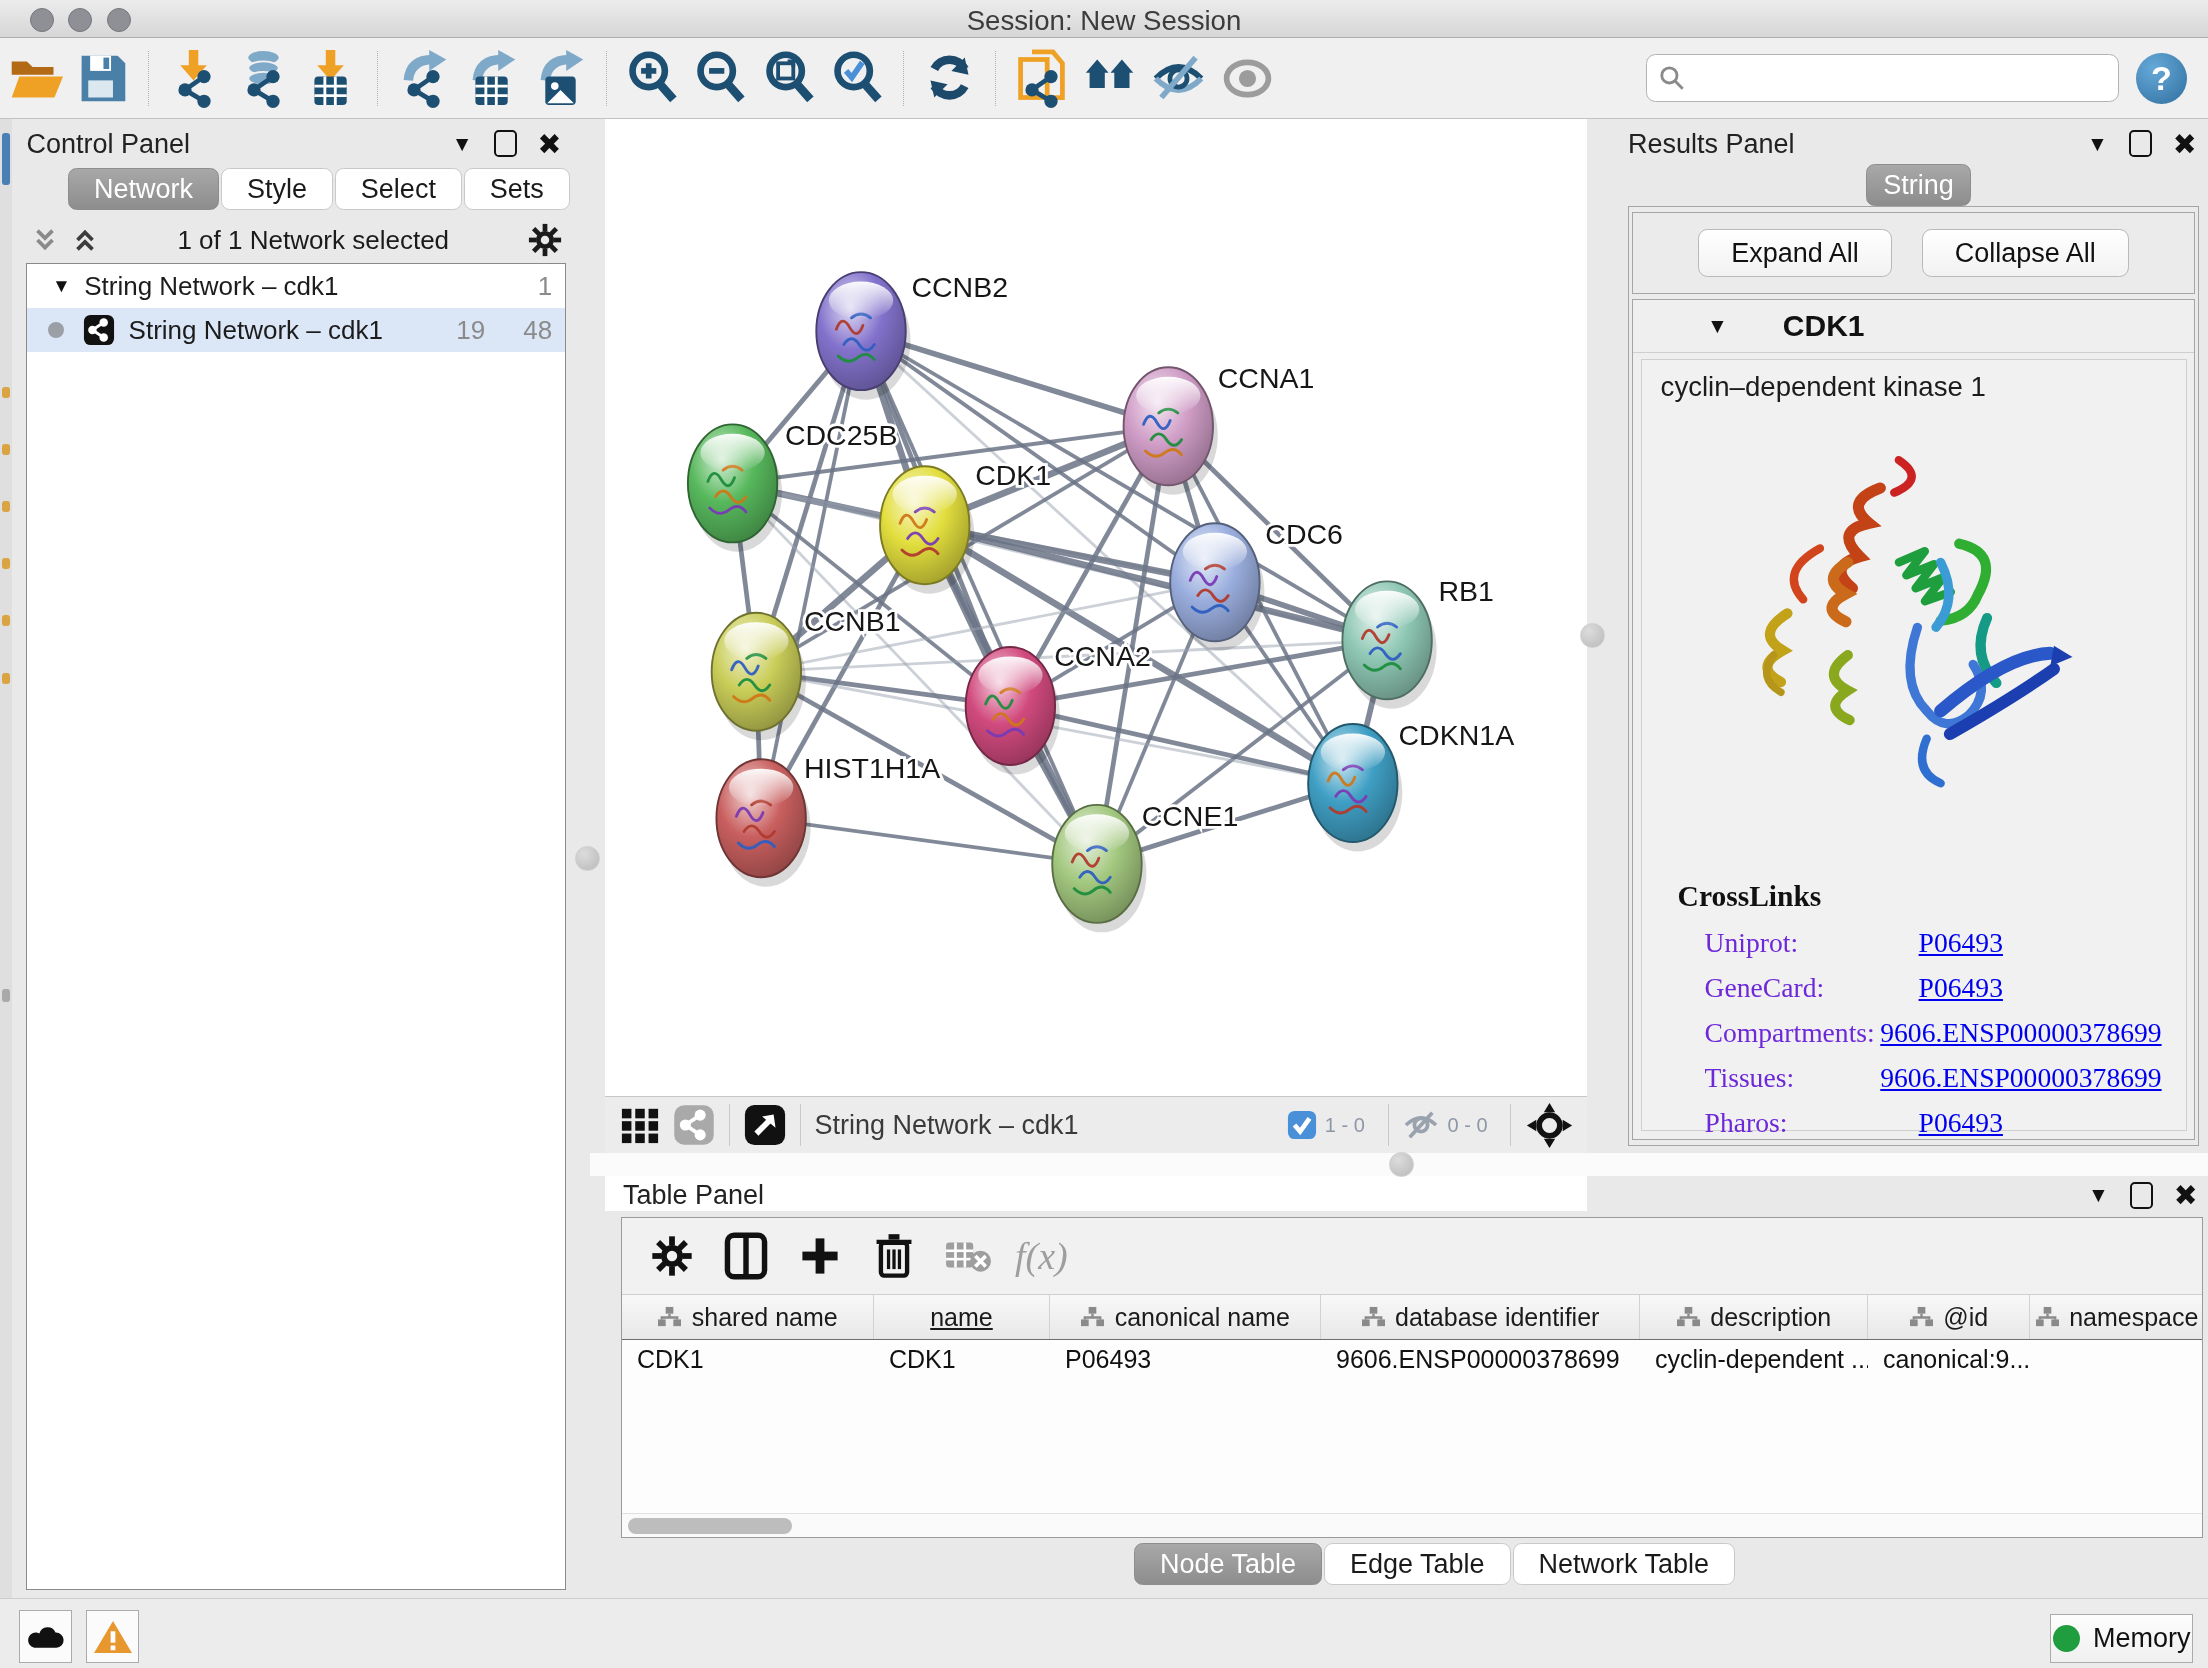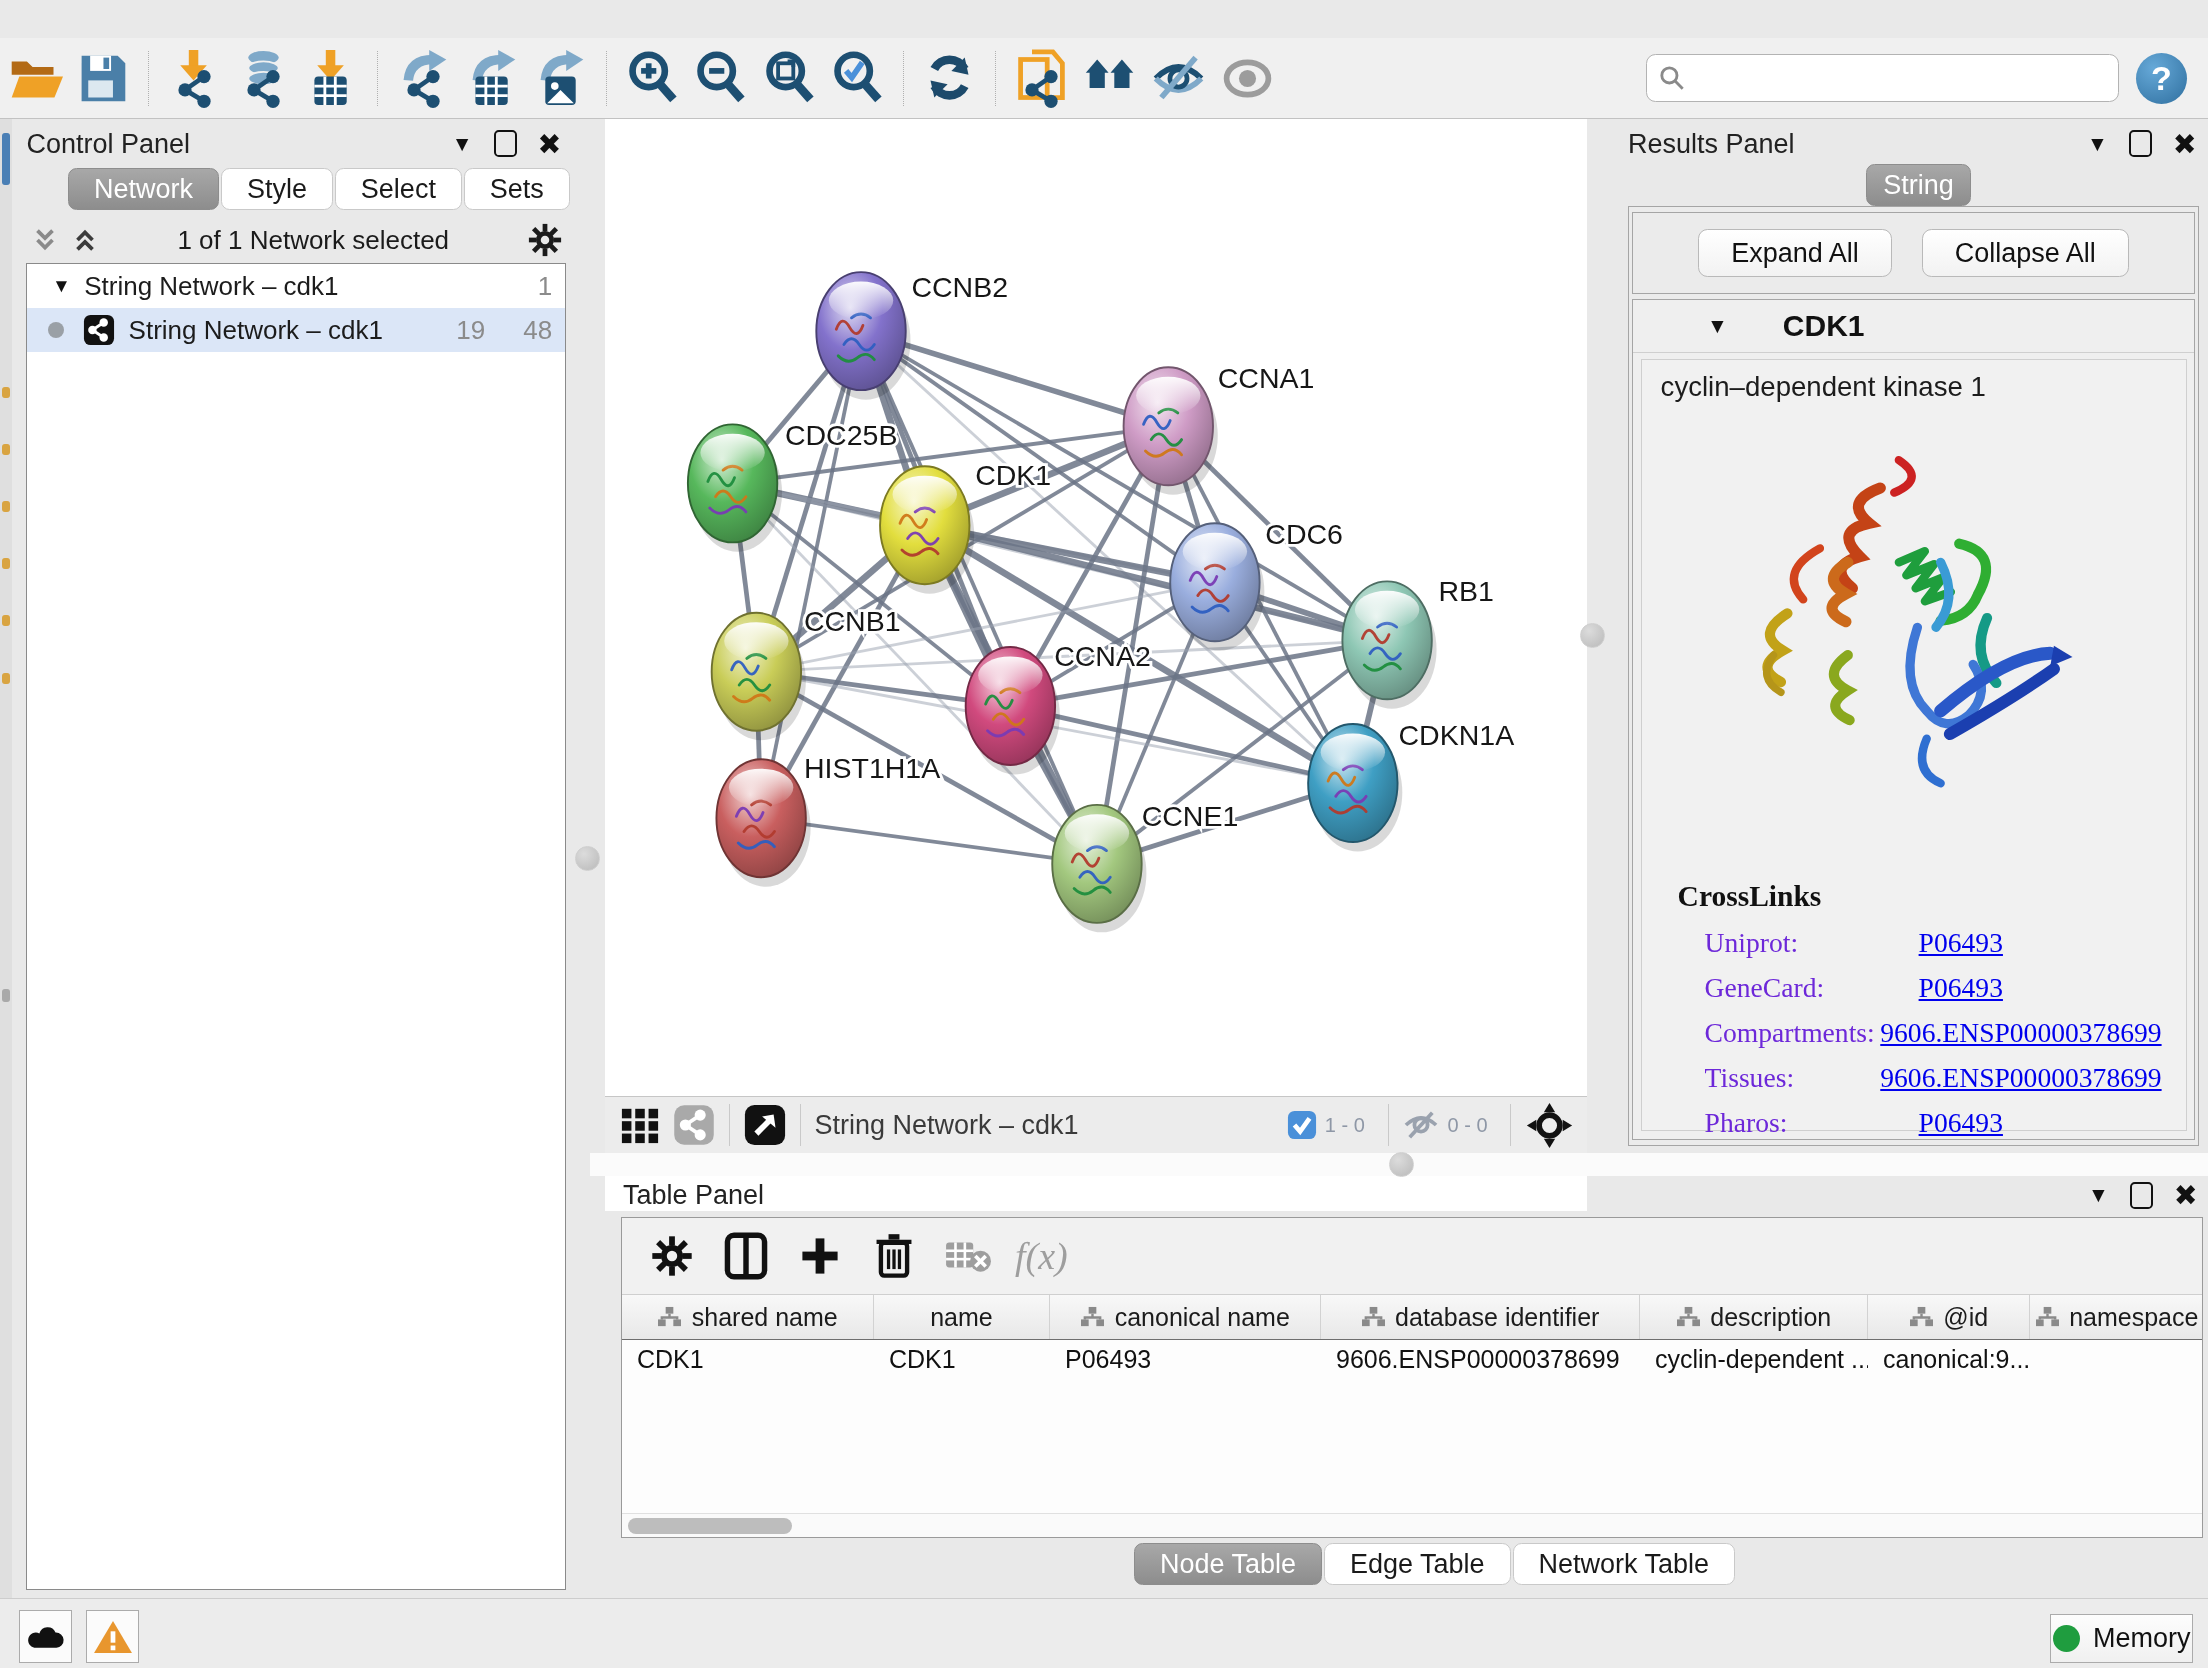--- a/index.html
+++ b/index.html
@@ -103,20 +103,26 @@
   .memory-btn { position:absolute; right:15px; top:15px; width:143px; height:49px;
     background:linear-gradient(#fdfdfd,#f0f0f0); border:1.9px solid #ababab;
     display:flex; align-items:center; justify-content:center; gap:13.3px; font-size:27px; color:#111; }
   .memory-dot { width:27px; height:27px; border-radius:50%; }
 </style>
 </head>
 <body>
 
 <div id="app">
 
+  <div class="titlebar">
+    <div class="traffic" style="left:29.5px"></div>
+    <div class="traffic" style="left:68px"></div>
+    <div class="traffic" style="left:107px"></div>
+    <div class="win-title">Session: New Session</div>
+  </div>
 
   <div class="toolbar">
     <span id="toolbar-icons" style="display:flex;align-items:center;">
         <span class="tb-icon">
           <svg width="57" height="61" viewBox="0 0 60 64">
             <path d="M6 14 h16 l6 6 h22 v8 h-44 z" fill="#b36a15"></path>
             <path d="M6 52 l8 -22 h46 l-9 22 z" fill="#efa126"></path>
           </svg>
         </span>
         <span class="tb-icon">
@@ -793,21 +799,21 @@
     <div class="tp-grid-head" id="table-head">
         <div class="th-cell" style="width: 252px;">
           <svg width="25" height="23" viewBox="0 0 26 24">
             <rect x="9" y="1" width="8" height="7" fill="#8a8a8a"></rect>
             <rect x="1" y="14" width="8" height="7" fill="#8a8a8a"></rect>
             <rect x="17" y="14" width="8" height="7" fill="#8a8a8a"></rect>
             <path d="M13 8 v4 M5 14 v-2 h16 v2" fill="none" stroke="#8a8a8a" stroke-width="2.5"></path>
           </svg>
           <span>shared name</span>
         </div>
-        <div class="th-cell" style="width: 176px;">
+        <div class="th-cell" style="width: 176px; text-decoration: underline;">
           <span>name</span>
         </div>
         <div class="th-cell" style="width: 271px;">
           <svg width="25" height="23" viewBox="0 0 26 24">
             <rect x="9" y="1" width="8" height="7" fill="#8a8a8a"></rect>
             <rect x="1" y="14" width="8" height="7" fill="#8a8a8a"></rect>
             <rect x="17" y="14" width="8" height="7" fill="#8a8a8a"></rect>
             <path d="M13 8 v4 M5 14 v-2 h16 v2" fill="none" stroke="#8a8a8a" stroke-width="2.5"></path>
           </svg>
           <span>canonical name</span>

